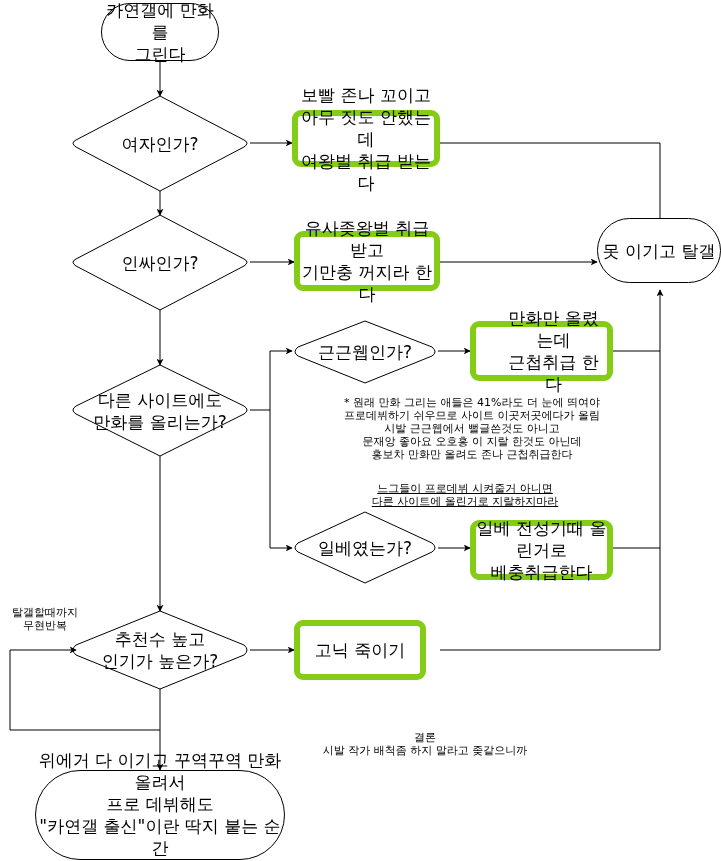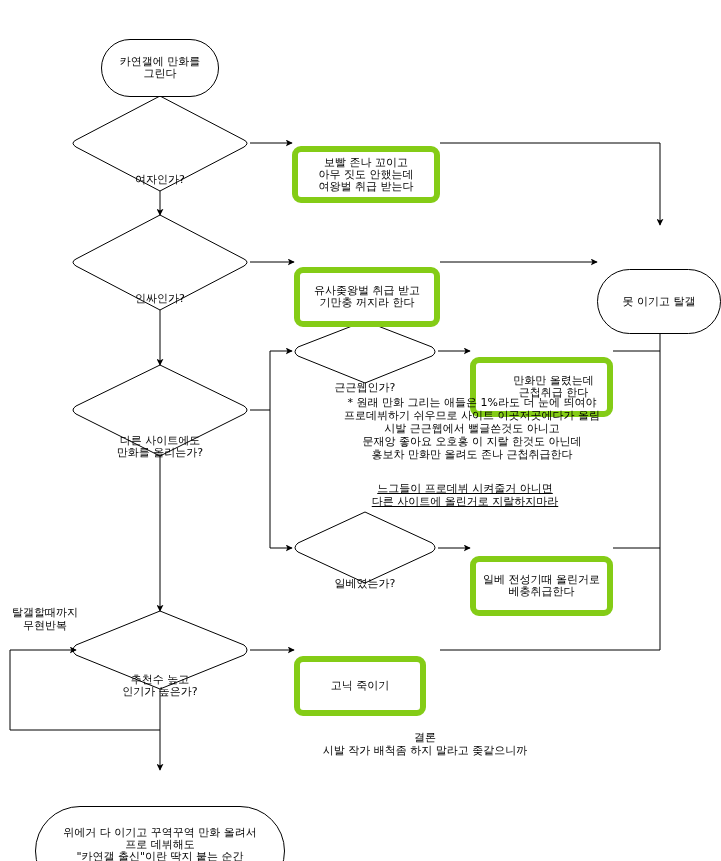--- a/index.html
+++ b/index.html
@@ -1,21 +1,21 @@
 <!DOCTYPE html>
 <html><head>
 <meta charset="utf-8">
 <style>
   html, body { margin: 0; padding: 0; background: #ffffff; }
   body { width: 721px; height: 861px; position: relative; overflow: hidden;
          font-family: "DejaVu Sans", sans-serif; color: #000; }
   svg#edges { position: absolute; left: 0; top: 0; }
   .node { position: absolute; display: flex; align-items: center; justify-content: center;
-          text-align: center; font-size: 11px; line-height: 12px; white-space: pre-line;
-          box-sizing: border-box; margin-top: 36px; }
+          text-align: center; font-size: 17px; line-height: 22px; white-space: pre-line;
+          box-sizing: border-box; }
   .terminal { border: 1px solid #000; border-radius: 999px; background: #fff; }
   .process { border: 6px solid #84cc16; border-radius: 9px; background: #fff; }
   .decision { background: transparent; }
   .label { position: absolute; text-align: center; font-size: 11px; line-height: 13px;
            white-space: pre-line; }
 </style>
 </head>
 <body>
 
 <svg id="edges" width="721" height="861">
@@ -63,30 +63,30 @@
 
 <div class="node decision" style="left:70px;top:96px;width:180px;height:95px;">여자인가?</div>
 <div class="node process" style="left:292px;top:110px;width:148px;height:57px;">보빨 존나 꼬이고
 아무 짓도 안했는데
 여왕벌 취급 받는다</div>
 
 <div class="node decision" style="left:70px;top:215px;width:180px;height:95px;">인싸인가?</div>
 <div class="node process" style="left:294px;top:231px;width:146px;height:60px;">유사좆왕벌 취급 받고
 기만충 꺼지라 한다</div>
 
-<div class="node terminal" style="left:597px;top:233px;width:124px;height:65px;">못 이기고 탈갤</div>
+<div class="node terminal" style="left:597px;top:218px;width:124px;height:65px;">못 이기고 탈갤</div>
 
 <div class="node decision" style="left:70px;top:365px;width:180px;height:91px;">다른 사이트에도
 만화를 올리는가?</div>
 
 <div class="node decision" style="left:292px;top:321px;width:146px;height:62px;text-align:right;">근근웹인가?</div>
 <div class="node process" style="left:470px;top:321px;width:143px;height:60px;padding-left:24px;">만화만 올렸는데
 근첩취급 한다</div>
 
-<div class="label" style="left:296px;top:396px;width:352px;">* 원래 만화 그리는 애들은 1%라도 더 눈에 띄여야
+<div class="label" style="left:296px;top:396px;width:352px;">* 원래 만화 그리는 애들은 41%라도 더 눈에 띄여야
 프로데뷔하기 쉬우므로 사이트 이곳저곳에다가 올림
 시발 근근웹에서 뻘글쓴것도 아니고
 문재앙 좋아요 오호홍 이 지랄 한것도 아닌데
 홍보차 만화만 올려도 존나 근첩취급한다</div>
 <div class="label" style="left:320px;top:482px;width:290px;text-decoration:underline;">느그들이 프로데뷔 시켜줄거 아니면
 다른 사이트에 올린거로 지랄하지마라</div>
 
 <div class="node decision" style="left:292px;top:512px;width:146px;height:71px;">일베였는가?</div>
 <div class="node process" style="left:470px;top:520px;width:143px;height:60px;">일베 전성기때 올린거로
 베충취급한다</div>

